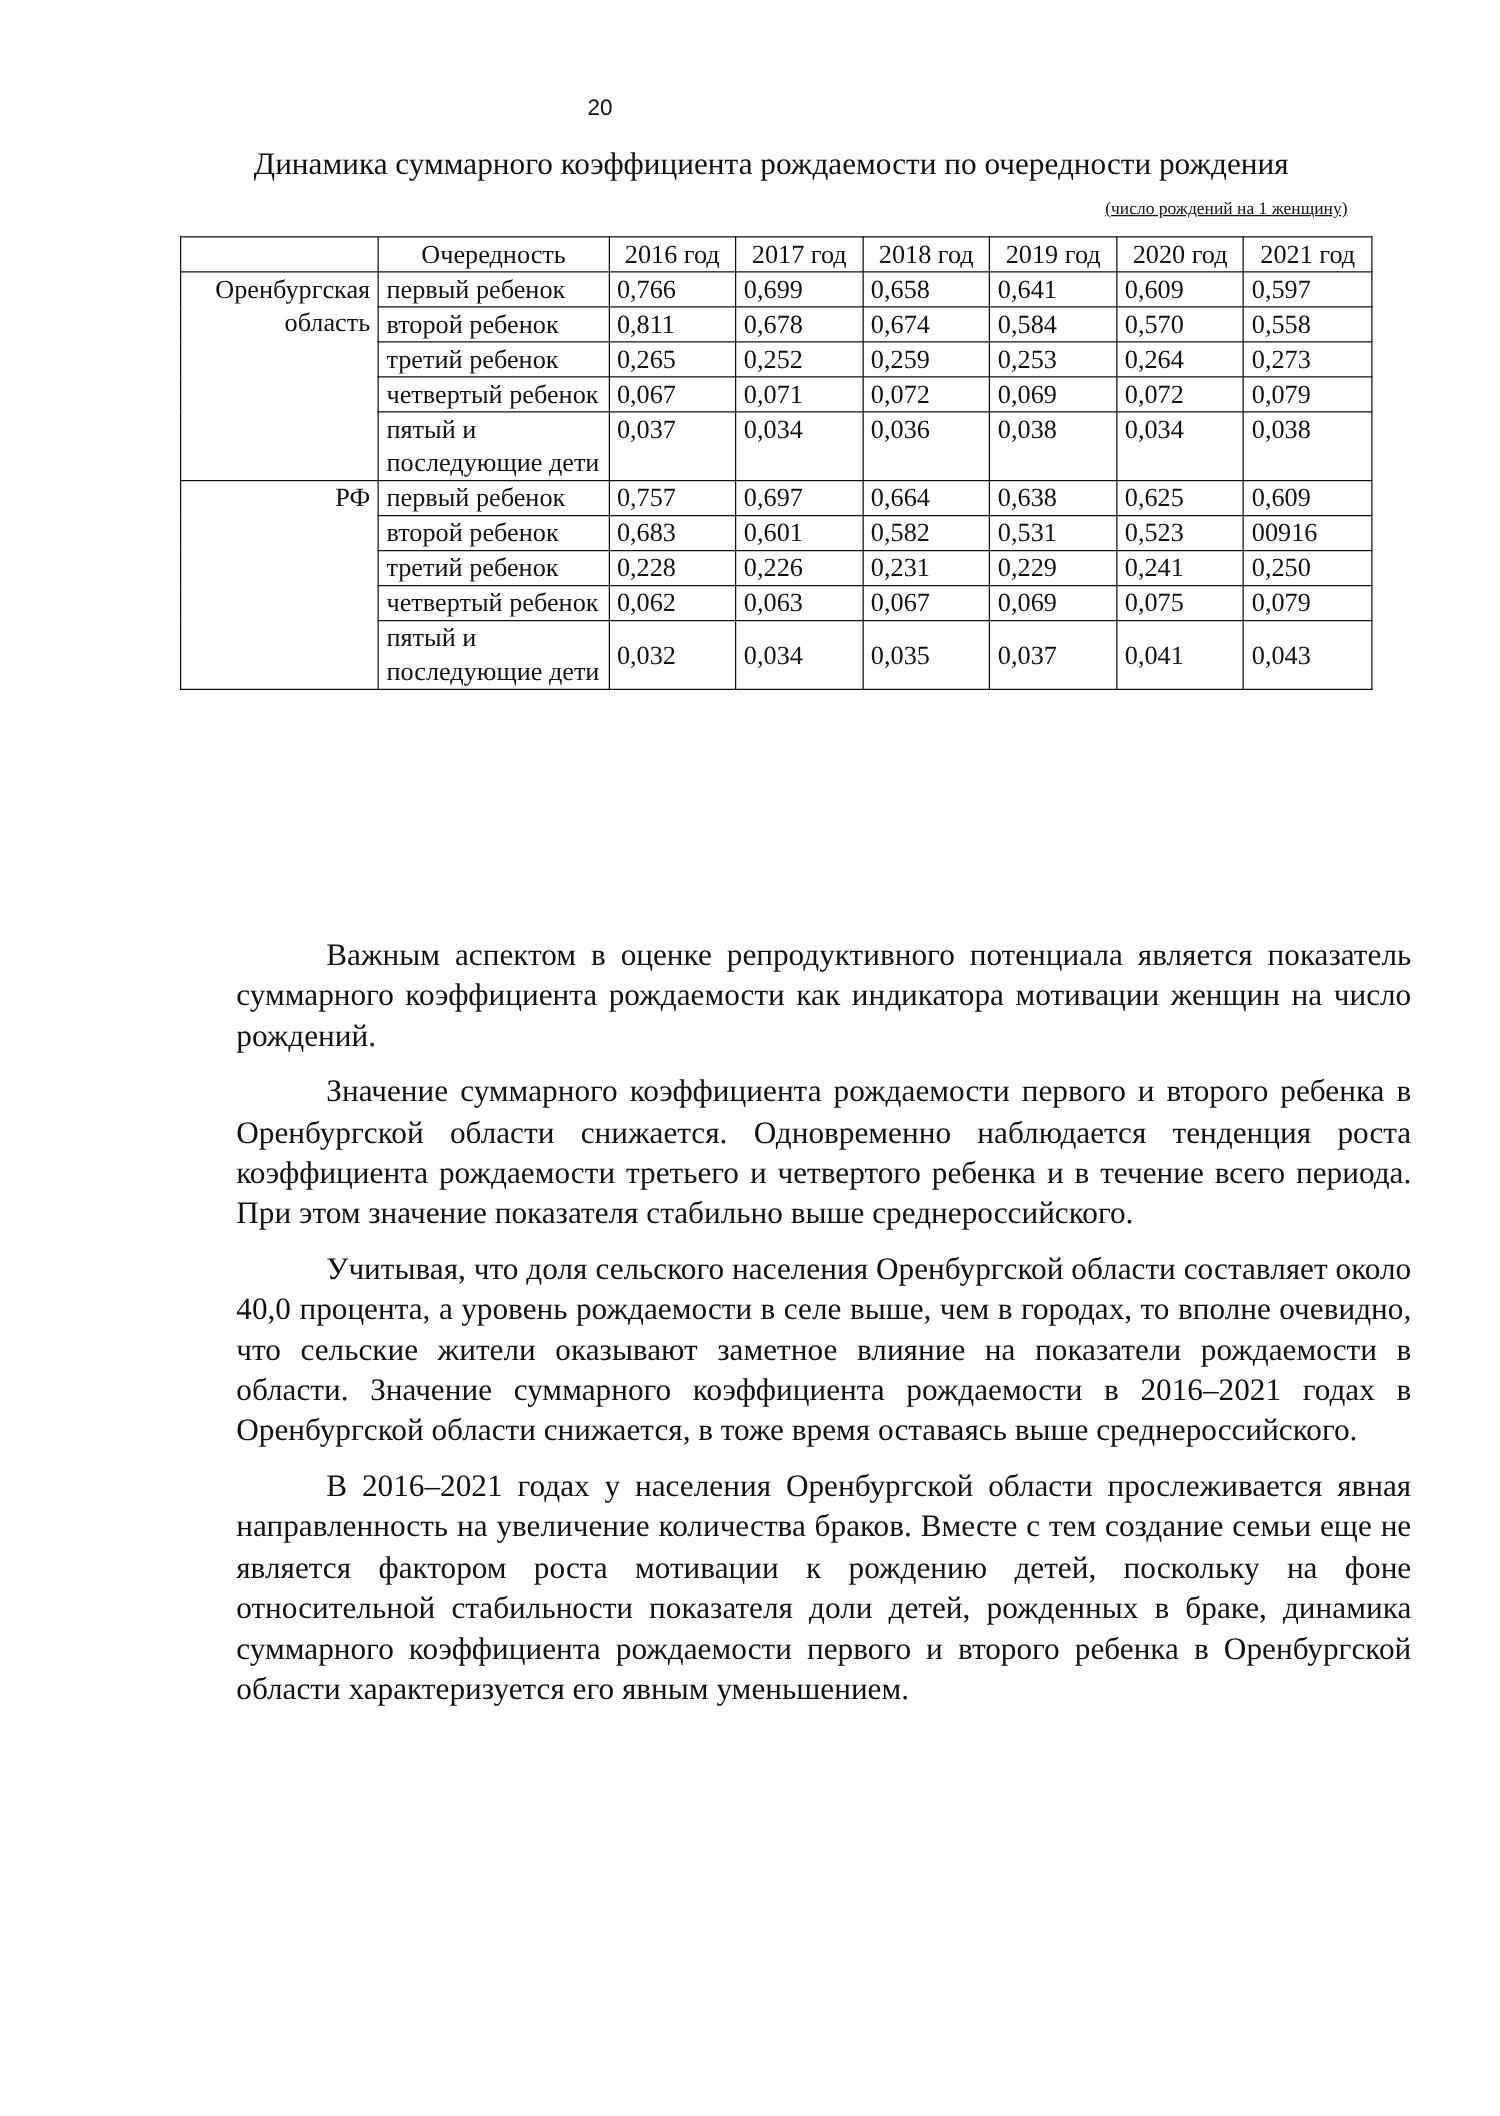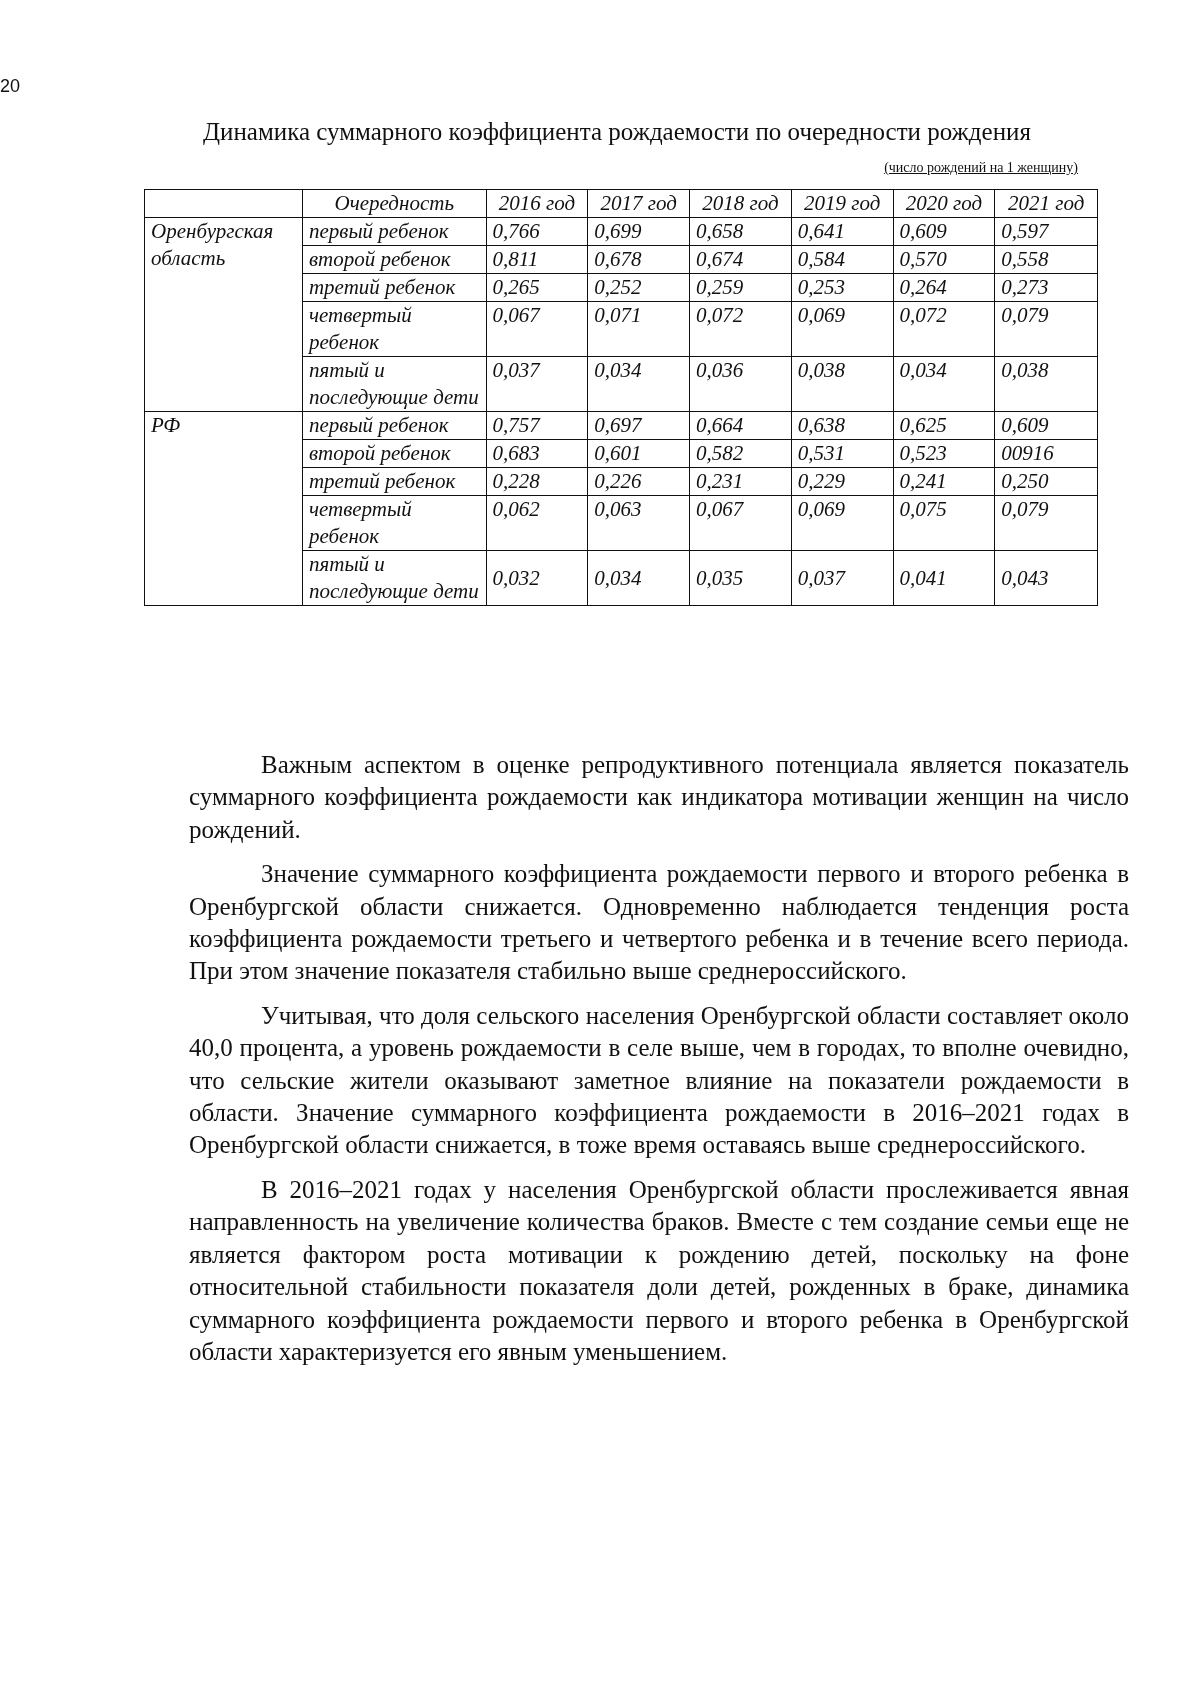--- a/index.html
+++ b/index.html
@@ -1,26 +1,26 @@
 <!DOCTYPE html>
 <html><head>
 <meta charset="utf-8">
 <style>
   html, body { margin: 0; padding: 0; background: #ffffff; }
   body { width: 1200px; height: 1693px; position: relative; overflow: hidden;
          font-family: "Liberation Serif", "DejaVu Serif", serif; color: #111; }
-  .page-number { position: absolute; top: 76px; left: 0; width: 960px; 
+  .page-number { position: absolute; top: 76px; left: 0; width: 960px; text-align: center;
                  font-family: "Liberation Sans", sans-serif; font-size: 18px; }
   .title { position: absolute; top: 118px; left: 0; width: 1200px; text-align: center; font-size: 25px; margin-left: 17px; }
   .unit { position: absolute; top: 160px; right: 122px; font-size: 14px; text-decoration: underline; }
-  table { position: absolute; top: 189px; left: 144px; width: 954px; border-collapse: collapse; font-size: 21px; font-style: italic; }
+  table { position: absolute; top: 189px; left: 144px; width: 954px; border-collapse: collapse; font-size: 21px; }
   td, th { border: 1.5px solid #111; padding: 0 6px; vertical-align: top; font-weight: normal; line-height: 27px; }
   th { text-align: center; }
   td.val { width: 98px; }
-  td.region { text-align: left; width: 150px; }
+  td.region { text-align: right; width: 150px; }
   td.order { width: 182px; margin-left: 22px; }
   td.mid { vertical-align: middle; }
   .body-text { position: absolute; top: 737px; left: 177px; width: 964px; font-size: 25px; line-height: 32.4px; text-align: justify; }
   .body-text p { margin: 12px; text-indent: 72px; }
 </style>
 </head>
 <body>
 
 <div class="page-number">20</div>
 <div class="title">Динамика суммарного коэффициента рождаемости по очередности рождения</div>

